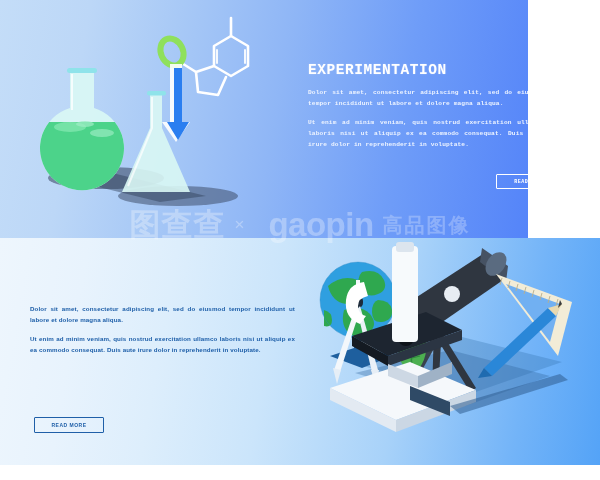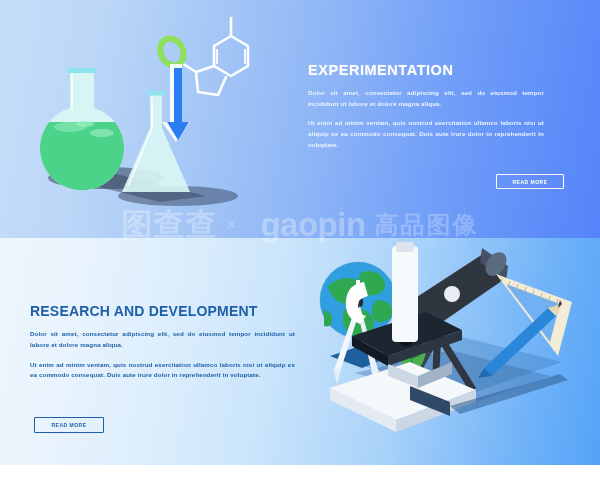--- a/index.html
+++ b/index.html
@@ -7,23 +7,24 @@
     width:600px;height:480px;
     background:#ffffff;
     font-family:"Liberation Sans","DejaVu Sans",sans-serif;
     overflow:hidden;
     position:relative;
   }
   .stage{position:relative;width:600px;height:480px;overflow:hidden;background:#fff;}
 
   
   .banner-top{
-    position:absolute;left:0;top:0;width:600px;height:238px;
+    position:absolute;left:0;top:0;width:528px;height:238px;
     background:linear-gradient(100deg,#c4ddf8 0%,#bcd7f7 16%,#a8c9f6 32%,#8fb6f6 52%,#6f9df8 74%,#5484f9 100%);
     overflow:hidden;
+    font-family:Liberation Mono, monospace;
   }
   
   .banner-bottom{
     position:absolute;left:0;top:238px;width:600px;height:227px;
     background:linear-gradient(100deg,#eef6fd 0%,#e8f3fd 14%,#ddeefc 28%,#cbe5fb 45%,#a8d2f9 66%,#73b4f8 86%,#54a3f7 100%);
     overflow:hidden;
   }
 
   
   .txt-top{position:absolute;left:308px;top:63px;width:236px;}
@@ -71,21 +72,21 @@
     position:absolute;left:0;top:196px;width:600px;height:58px;
     display:flex;align-items:center;justify-content:center;gap:9px;
     pointer-events:none;z-index:40;
   }
   .wm-cn1,.wm-lat,.wm-cn2{
     font-weight:700;color:#ffffff;opacity:.30;white-space:nowrap;
   }
   .wm-cn1{font-size:31px;letter-spacing:1px;}
   .wm-x{font-size:17px;color:#fff;opacity:.30;font-weight:400;}
   .wm-lat{font-size:33px;letter-spacing:-.5px;font-weight:700;margin-left:15px;}
-  .wm-cn2{font-size:24px;letter-spacing:2px;opacity:.26;}
+  .wm-cn2{font-size:20px;letter-spacing:2px;opacity:.26;}
 
   svg{display:block;}
 </style>
 </head>
 <body>
 
 <div class="stage">
 
   <div class="banner-top">
 
@@ -141,21 +142,20 @@
       <p class="para-top">Dolor sit amet, consectetur adipiscing elit, sed do eiusmod tempor incididunt ut labore et dolore magna aliqua.</p>
       <p class="para-top">Ut enim ad minim veniam, quis nostrud exercitation ullamco laboris nisi ut aliquip ex ea commodo consequat. Duis aute irure dolor in reprehenderit in voluptate.</p>
     </div>
 
     <div class="btn-top">READ MORE</div>
   </div>
 
   <div class="banner-bottom">
 
     <div class="txt-bot" style="top:66px;">
-      <h2 class="title-bot">RESEARCH AND DEVELOPMENT</h2>
       <p class="para-bot">Dolor sit amet, consectetur adipiscing elit, sed do eiusmod tempor incididunt ut labore et dolore magna aliqua.</p>
       <p class="para-bot">Ut enim ad minim veniam, quis nostrud exercitation ullamco laboris nisi ut aliquip ex ea commodo consequat. Duis aute irure dolor in reprehenderit in voluptate.</p>
     </div>
 
     <div class="btn-bot" style="top:179px;">READ MORE</div>
 
     <svg width="300" height="227" viewBox="0 0 300 227" style="position:absolute;left:300px;top:0;">
 
       <path d="M40 122 L150 96 L262 124 L170 156 Z" fill="#2e6ea8" opacity=".30"></path>
       <path d="M55 135 L150 112 L250 138 L165 168 Z" fill="#31659b" opacity=".35"></path>

